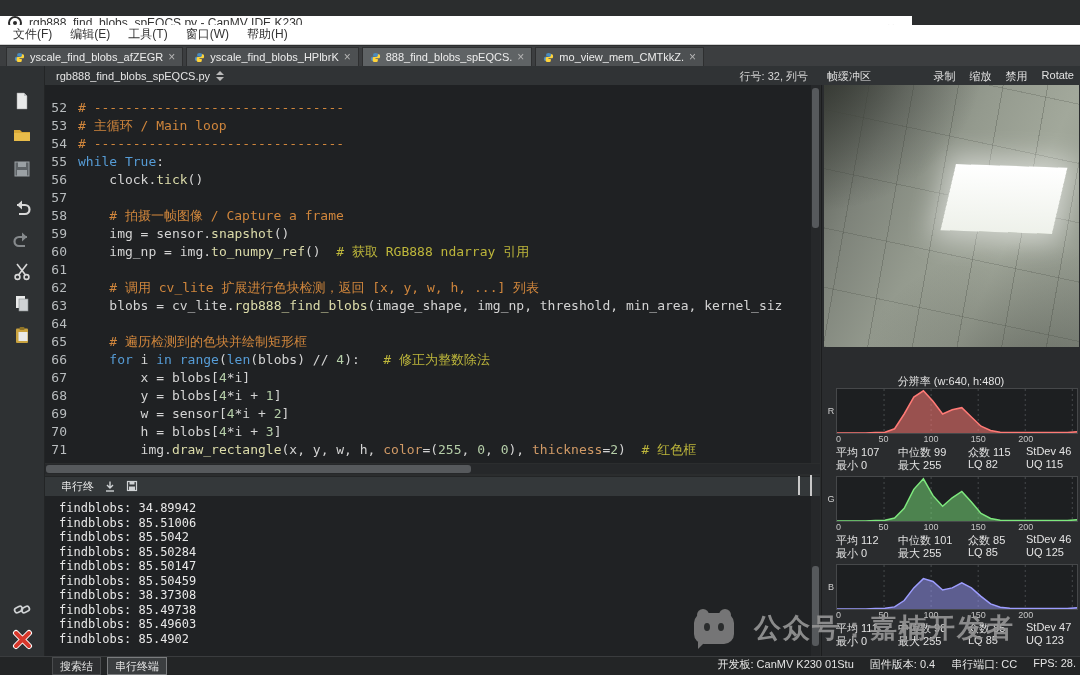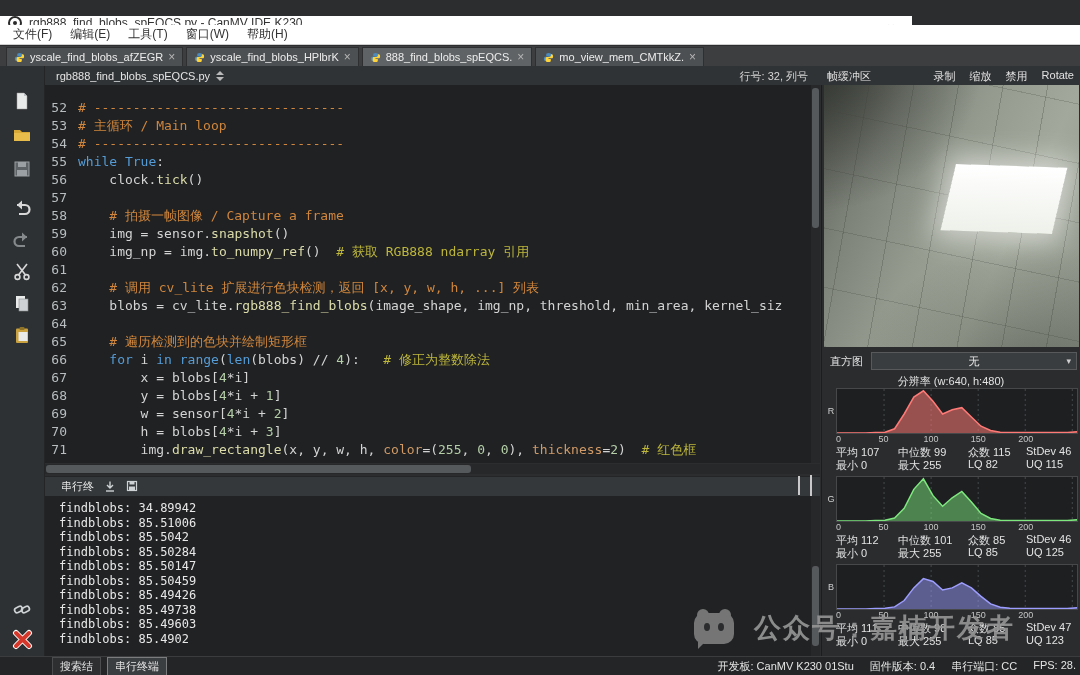--- a/index.html
+++ b/index.html
@@ -56,21 +56,21 @@
   
   .termheader{position:absolute;left:45px;top:476px;width:775px;height:20px;background:#34383a;display:flex;align-items:center;gap:10px;padding-left:16px;border-top:1px solid #232526}
   .termheader .ttl{font-size:11px;color:#e6e6e6}
   .th-right{position:absolute;right:8px;top:0;height:20px;display:flex;align-items:center;gap:10px}
   .chev{width:7px;height:7px;border-top:2px solid #c9c9c9;border-right:2px solid #c9c9c9;transform:rotate(-45deg);margin-top:3px}
   .popout{width:10px;height:9px;border:1px solid #c9c9c9;border-top:3px solid #c9c9c9}
   .terminal{position:absolute;left:45px;top:496px;width:775px;height:160px;background:#202224;overflow:hidden;padding:5px 0 0 14px}
   .term-line{font-family:"DejaVu Sans Mono",monospace;font-size:12px;line-height:14.5px;color:#e8e8e8;white-space:pre}
 
   
-  .statusbar{position:absolute;left:0;top:656px;width:1080px;height:19px;background:#232526;border-top:1px solid #3a3c3e;display:flex;align-items:center;padding-left:52px;color:#e4e4e4;font-size:11px}
+  .statusbar{position:absolute;left:0;top:656px;width:1080px;height:19px;background:#232526;border-top:1px solid #3a3c3e;display:flex;padding-left:52px;color:#e4e4e4;font-size:11px}
   .stab{padding:1px 7px;margin-right:6px;border:1px solid #4a4c4e;background:#2d2f31}
   .stab.active{background:#3b3e40;border-color:#7a7c7e}
   .sb-right{position:absolute;right:4px;display:flex;gap:16px}
 
   
   .rpanel{position:absolute;left:821px;top:85px;width:259px;height:571px;background:#2a2c2e;border-left:1px solid #1c1d1e}
   .fb-image{position:absolute;left:2px;top:0;width:255px;height:262px;overflow:hidden;
     background:
       radial-gradient(150% 130% at -5% -10%, rgba(35,38,34,.75), rgba(35,38,34,0) 45%),
       radial-gradient(140% 120% at 80% 120%, rgba(52,56,50,.5), rgba(52,56,50,0) 50%),
@@ -315,40 +315,33 @@
       <span><span class="popout"></span></span>
     </span>
   </div>
   <div class="terminal">
       <div class="term-line">findblobs: 34.89942</div>
       <div class="term-line">findblobs: 85.51006</div>
       <div class="term-line">findblobs: 85.5042</div>
       <div class="term-line">findblobs: 85.50284</div>
       <div class="term-line">findblobs: 85.50147</div>
       <div class="term-line">findblobs: 85.50459</div>
-      <div class="term-line">findblobs: 85.49426</div>
+      <div class="term-line">findblobs: 38.37308</div>
       <div class="term-line">findblobs: 85.49738</div>
       <div class="term-line">findblobs: 85.49603</div>
       <div class="term-line">findblobs: 85.4902</div>
     </div>
   <div class="vscroll" style="left:811px;top:496px;height:160px">
       <span class="thumb" style="top:70px;height:80px"></span>
     </div>
 
   <div class="rpanel">
     <div class="fb-image">
       <div class="fb-seams"></div>
       <div class="fb-light"></div>
-    </div>
-    <div class="hist-row">
-      <span class="hist-lab">直方图</span>
-      <span class="hist-select">
-        <span>无</span>
-        <span class="caret">▾</span>
-      </span>
     </div>
     <div class="res-label">分辨率 (w:640, h:480)</div>
     <div class="hchans">
   <div class="hchan">
     <div class="hplot-row">
       <div class="hletter">R</div>
       <div class="hplot">
         <svg class="hsvg" viewBox="0 0 100 100" preserveAspectRatio="none">
                 <line x1="19.607843137254903" x2="19.607843137254903" y1="0" y2="100" class="hgrid"></line>
                 <line x1="39.21568627450981" x2="39.21568627450981" y1="0" y2="100" class="hgrid"></line>

